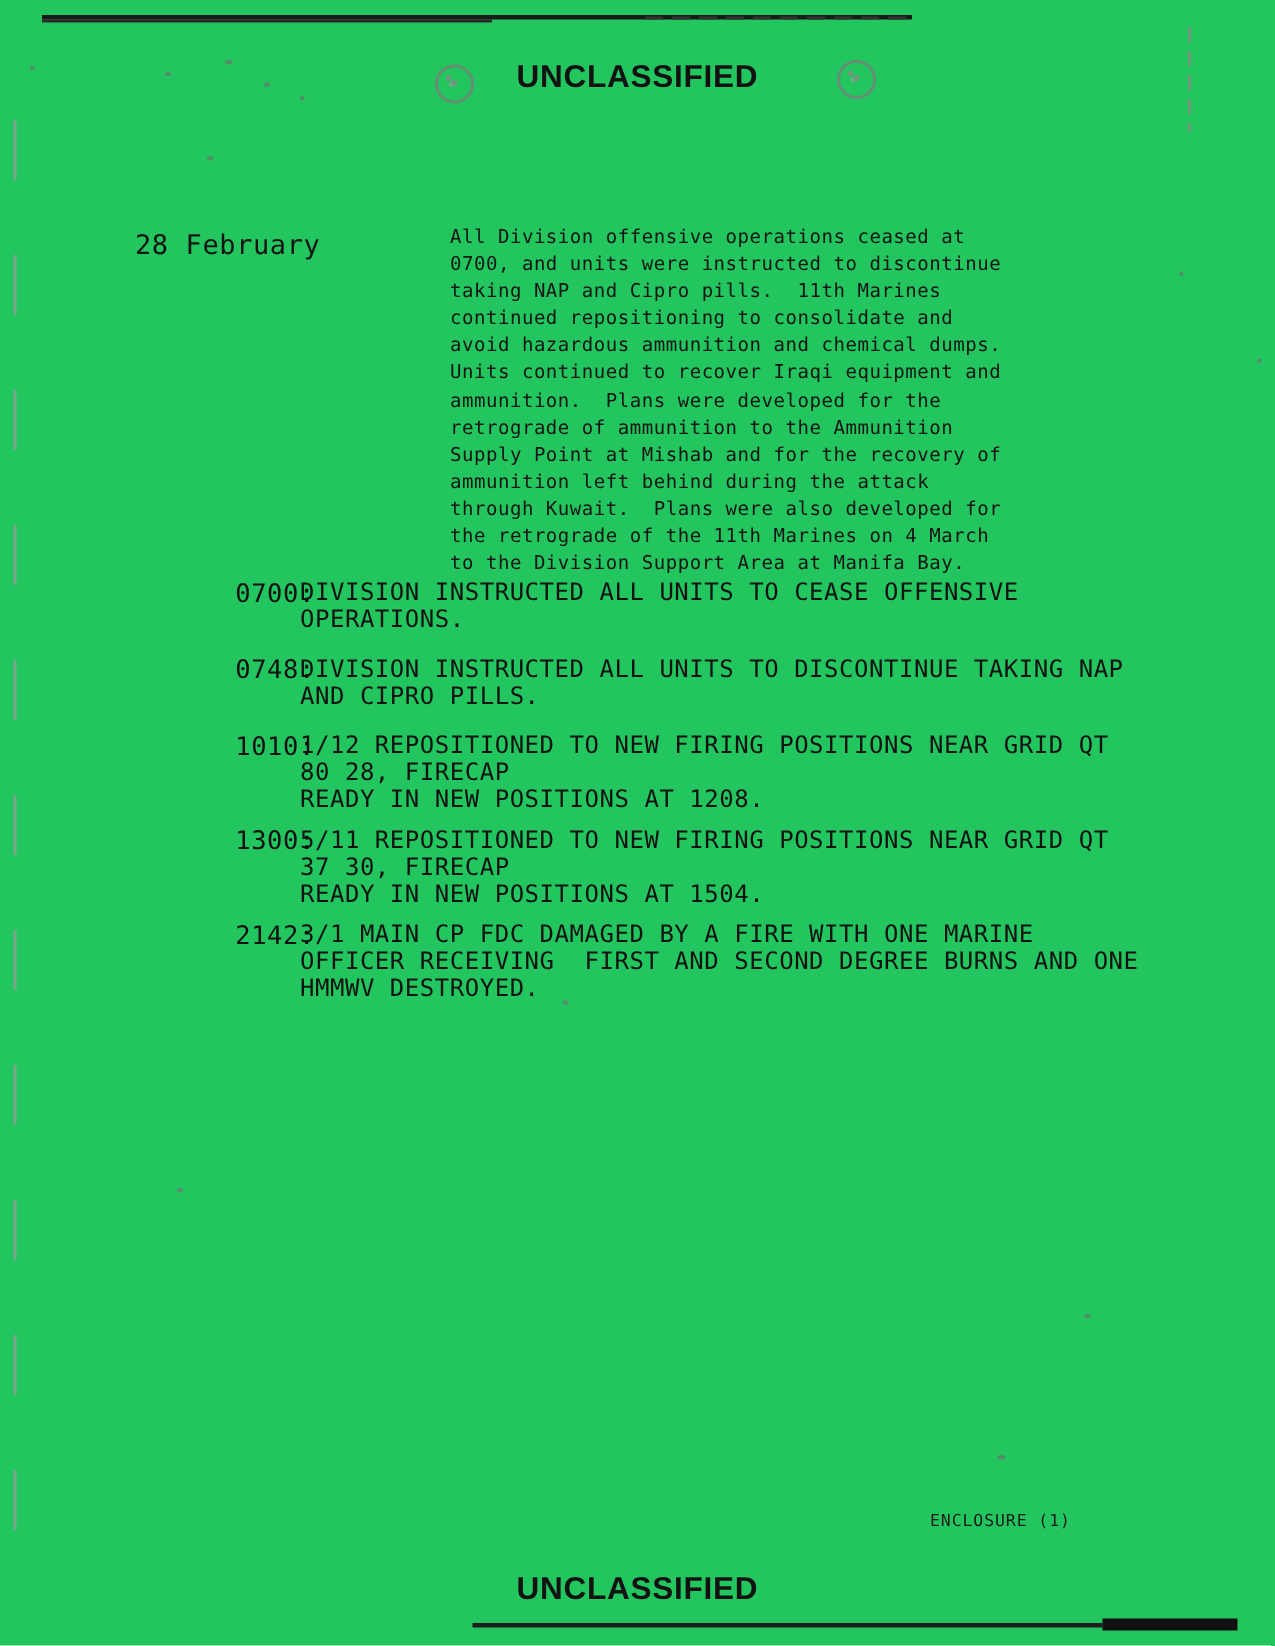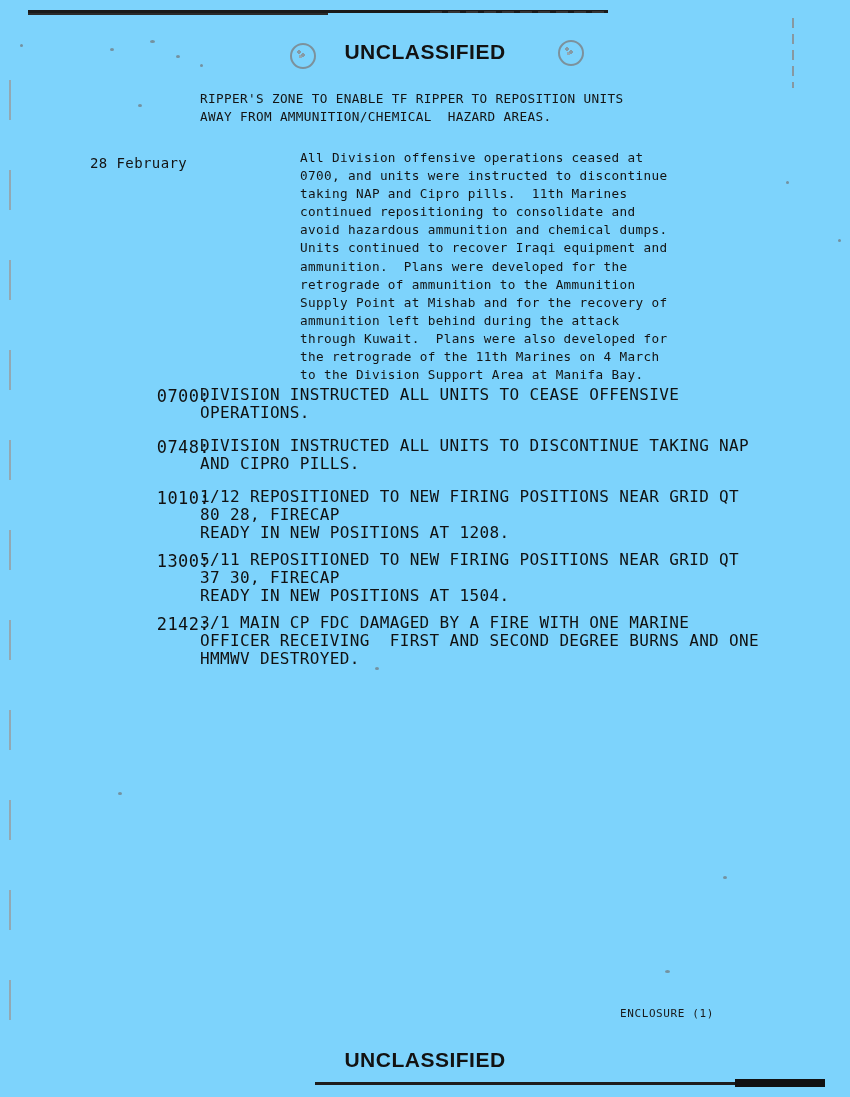--- a/index.html
+++ b/index.html
@@ -13,21 +13,21 @@
     position: relative;
     font-family: "DejaVu Sans Mono", monospace;
     color: #111;
     overflow: hidden;
   }
 
   
   .page {
     position: absolute;
     inset: 0;
-    background: #7dd3fc;
+    background: #22c55e;
   }
   .top-rule {
     position: absolute;
     left: 28px;
     top: 10px;
     width: 580px;
     height: 3px;
     background: #1a1a1a;
   }
   .top-rule2 {
@@ -152,21 +152,21 @@
     white-space: pre;
     color: #141414;
   }
   .continuation {
     top: 90px;
     left: 200px;
   }
   .date-label {
     top: 155px;
     left: 90px;
-    font-size: 14px;
+    font-size: 18px;
     letter-spacing: .4px;
   }
   .summary {
     top: 149px;
     left: 300px;
     line-height: 18.1px;
   }
 
   .entry { position: absolute; }
   .entry .time {
@@ -218,22 +218,20 @@
   <div class="speck" style="left:786px; top:181px; width:3px; height:3px;"></div>
 
   <div class="speck" style="left:665px; top:970px; width:5px; height:3px;"></div>
   <div class="speck" style="left:723px; top:876px; width:4px; height:3px;"></div>
   <div class="speck" style="left:375px; top:667px; width:4px; height:3px;"></div>
 
   <div id="stamp-left" class="stamp"></div>
   <div id="stamp-right" class="stamp"></div>
   <div class="hdr">UNCLASSIFIED</div>
 
-  <div class="para continuation">RIPPER'S ZONE TO ENABLE TF RIPPER TO REPOSITION UNITS
-AWAY FROM AMMUNITION/CHEMICAL  HAZARD AREAS.</div>
 
   <div class="para date-label">28 February</div>
   <div class="para summary">All Division offensive operations ceased at
 0700, and units were instructed to discontinue
 taking NAP and Cipro pills.  11th Marines
 continued repositioning to consolidate and
 avoid hazardous ammunition and chemical dumps.
 Units continued to recover Iraqi equipment and
 ammunition.  Plans were developed for the
 retrograde of ammunition to the Ammunition

